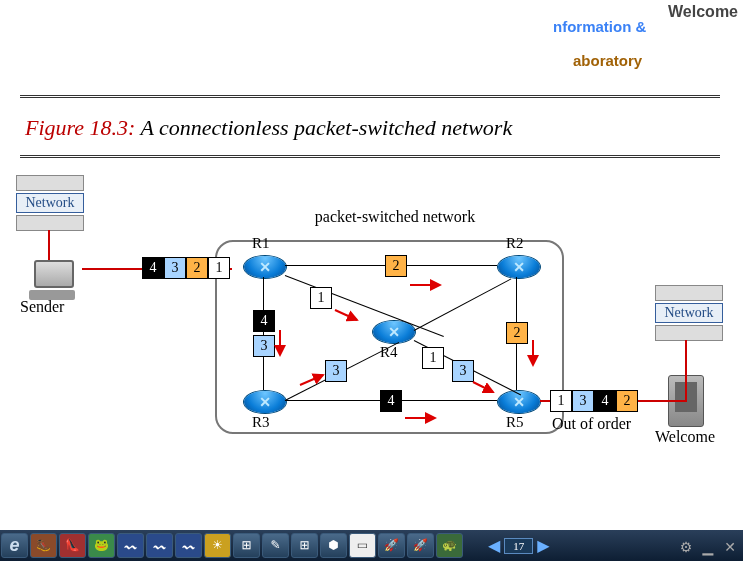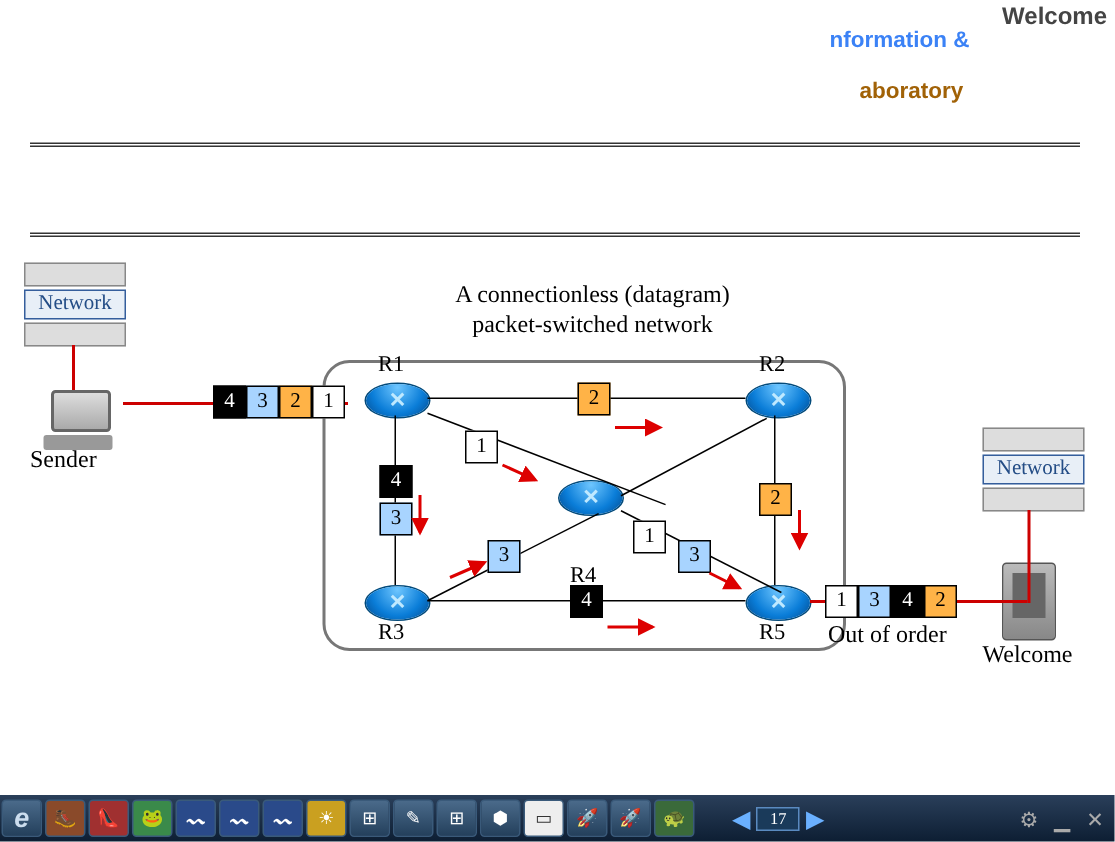--- a/index.html
+++ b/index.html
@@ -46,25 +46,28 @@
 <body>
 <div class="slide">
 
   <div class="banner">
     <div class="w">Welcome</div>
     <div class="b1">nformation &amp;</div>
     <div class="b3">aboratory</div>
   </div>
 
   <div class="hr1"></div>
+  <div class="title">
+    <span class="fig">Figure 18.3:</span>
+    <span> A connectionless packet-switched network</span>
+  </div>
   <div class="hr2"></div>
 
   <div class="diagram">
 
-    <div class="dtxt" style="left:265px;top:28px;width:260px;">A connectionless (datagram)</div>
     <div class="dtxt" style="left:265px;top:48px;width:260px;">packet-switched network</div>
 
     <div class="netlayer" style="left:16px;top:15px;"></div>
     <div class="netbox" style="left:16px;top:33px;">Network</div>
     <div class="netlayer" style="left:16px;top:55px;"></div>
     <div class="laptop" style="left:34px;top:100px;">
       <div class="screen"></div>
         <div class="base"></div>
     </div>
     <div class="dtxt" style="left:20px;top:138px;">Sender</div>
@@ -94,21 +97,21 @@
     <div class="router" style="left:243px;top:230px;">
         <div class="top"></div>
         <div class="x">✕</div>
       </div>
     <div class="rlabel" style="left:252px;top:254px;">R3</div>
 
     <div class="router" style="left:372px;top:160px;">
         <div class="top"></div>
         <div class="x">✕</div>
       </div>
-    <div class="rlabel" style="left:380px;top:184px;margin-top:32px;">R4</div>
+    <div class="rlabel" style="left:380px;top:184px;">R4</div>
 
     <div class="router" style="left:497px;top:230px;">
         <div class="top"></div>
         <div class="x">✕</div>
       </div>
     <div class="rlabel" style="left:506px;top:254px;">R5</div>
 
     <div class="line" style="left:285px;top:105px;width:212px;height:1px;"></div>
     <div class="line" style="left:516px;top:117px;width:1px;height:113px;"></div>
     <div class="line" style="left:263px;top:117px;width:1px;height:113px;"></div>

